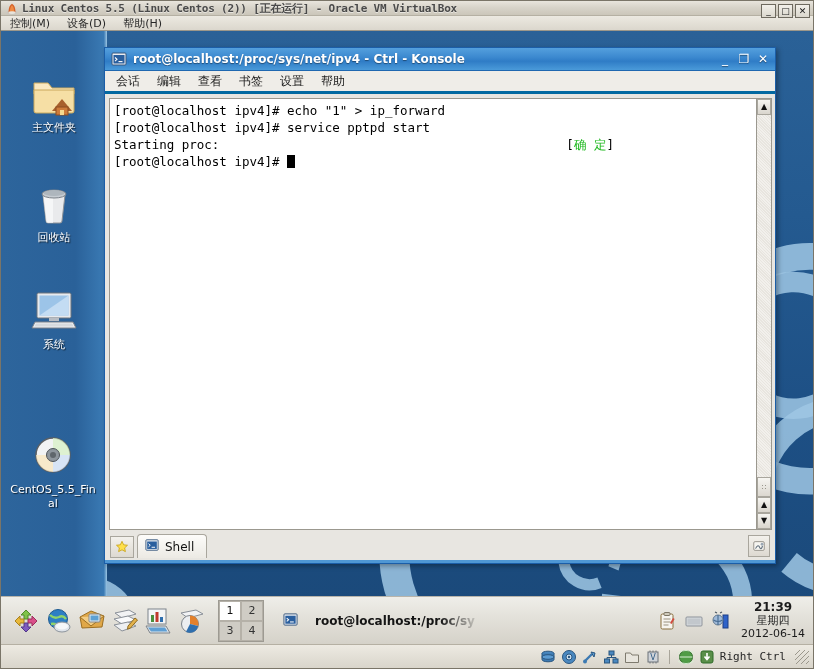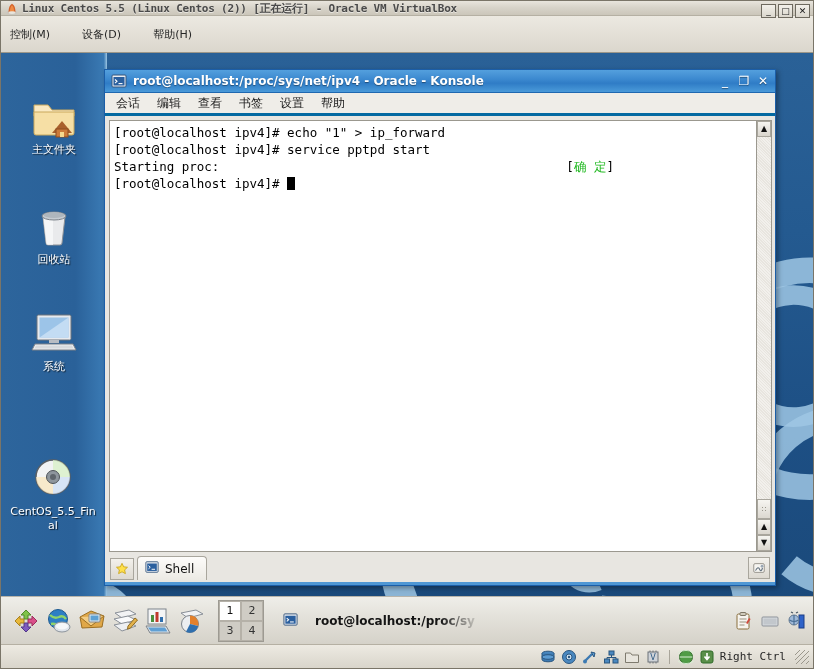--- a/index.html
+++ b/index.html
@@ -42,24 +42,24 @@
     width: 15px; height: 14px;
     background: linear-gradient(to bottom,#f2f0ea,#dbd7cd);
     border: 1px solid #6e6a5f;
     display: flex; align-items: center; justify-content: center;
     font-size: 9px; color: #1a1a1a; line-height: 1;
     font-family: "DejaVu Sans", sans-serif;
   }
 
   
   #vbox-menubar {
-    height: 37px;
+    height: 15px;
     background: linear-gradient(to bottom,#ecE9e1,#dbd7cd);
     display: flex; align-items: center;
-    padding-left: 6px; gap: 26px;
+    padding-left: 6px; gap: 11px;
     border-bottom: 1px solid #9c978a;
   }
   #vbox-menubar .mi {
     font-size: 11px; color: #262626; white-space: nowrap;
     padding: 1px 3px;
     font-family: "DejaVu Sans", sans-serif;
   }
 
   
   #guest {
@@ -396,21 +396,21 @@
 
       <div id="k-titlebar">
         <span class="k-icon">
           <svg viewBox="0 0 16 16" width="16" height="16">
             <rect x="1" y="2" width="14" height="12" rx="1" fill="#e9edf2" stroke="#36567c"></rect>
             <rect x="2.5" y="4" width="11" height="8.5" fill="#2a5f9e"></rect>
             <path d="M4 6.5 l2 1.8 l-2 1.8" stroke="#fff" stroke-width="1.1" fill="none"></path>
             <path d="M7.5 10.6 h4" stroke="#fff" stroke-width="1.1"></path>
           </svg>
         </span>
-        <span class="k-title">root@localhost:/proc/sys/net/ipv4 - Oracle - Konsole</span>
+        <span class="k-title">root@localhost:/proc/sys/net/ipv4 - Ctrl - Konsole</span>
         <span class="k-win-btns">
           <span class="k-win-btn">_</span>
           <span class="k-win-btn">❐</span>
           <span class="k-win-btn">✕</span>
         </span>
       </div>
 
       <div id="k-menubar">
         <span class="mi">会话</span>
         <span class="mi">编辑</span>
@@ -565,20 +565,25 @@
           <svg viewBox="0 0 20 20" width="20" height="20">
             <rect x="12" y="4" width="5" height="13" fill="#2f63c9" stroke="#1c3f85"></rect>
             <circle cx="7" cy="9" r="5" fill="#9fb9d8" stroke="#64798f"></circle>
             <path d="M2.5 9 q4.5 3 9 0" stroke="#4a6f95" stroke-width="1.2" fill="none"></path>
             <path d="M7 4 v10" stroke="#4a6f95" stroke-width="1.2"></path>
             <path d="M6 2 l-2 -1 M9 2 l2 -1" stroke="#4a5764" stroke-width="1.3"></path>
           </svg>
         </span>
       </div>
 
+      <div id="clock">
+        <div class="t">21:39</div>
+        <div>星期四</div>
+        <div>2012-06-14</div>
+      </div>
     </div>
 
   </div>
 
   <div id="vbox-status">
     <span class="st-ico">
       <svg viewBox="0 0 16 16" width="16" height="16">
         <ellipse cx="8" cy="4.5" rx="6" ry="2.3" fill="#4a88c0" stroke="#2a567f"></ellipse>
         <path d="M2 4.5 v6 a6 2.3 0 0 0 12 0 v-6" fill="#3d7ab2" stroke="#2a567f"></path>
         <ellipse cx="8" cy="8" rx="6" ry="2.3" fill="#5b9bd2" stroke="#2a567f"></ellipse>

